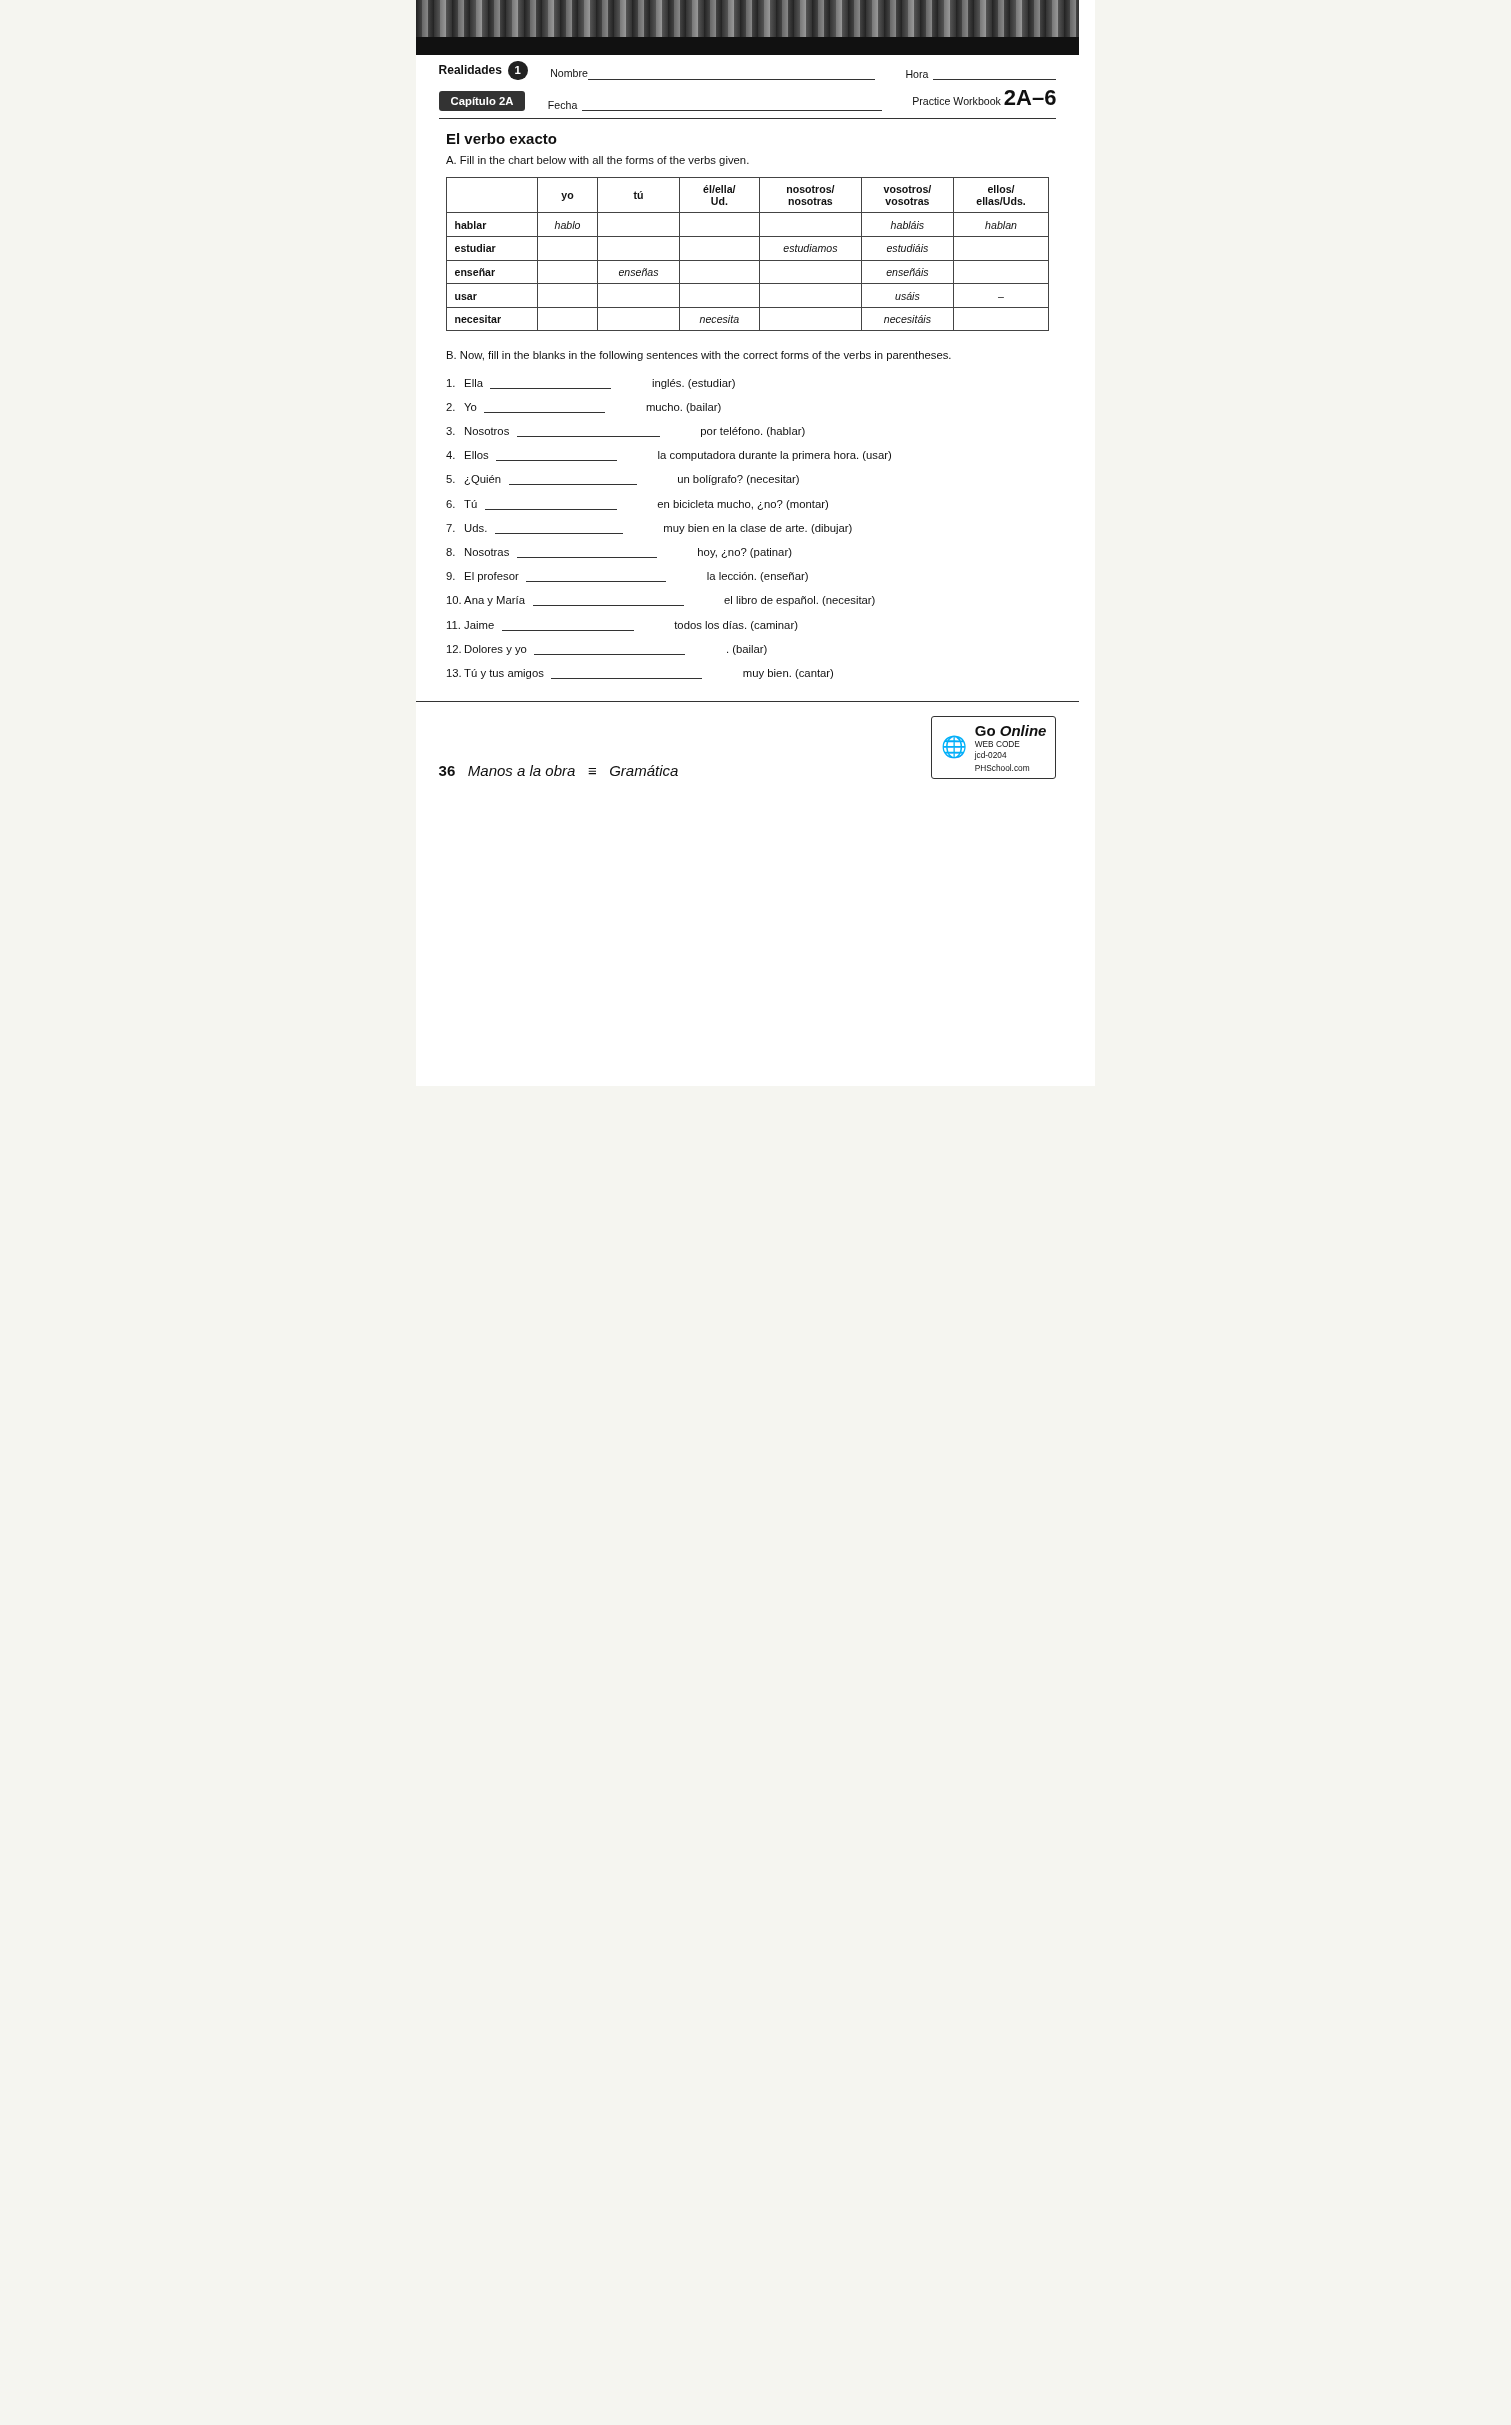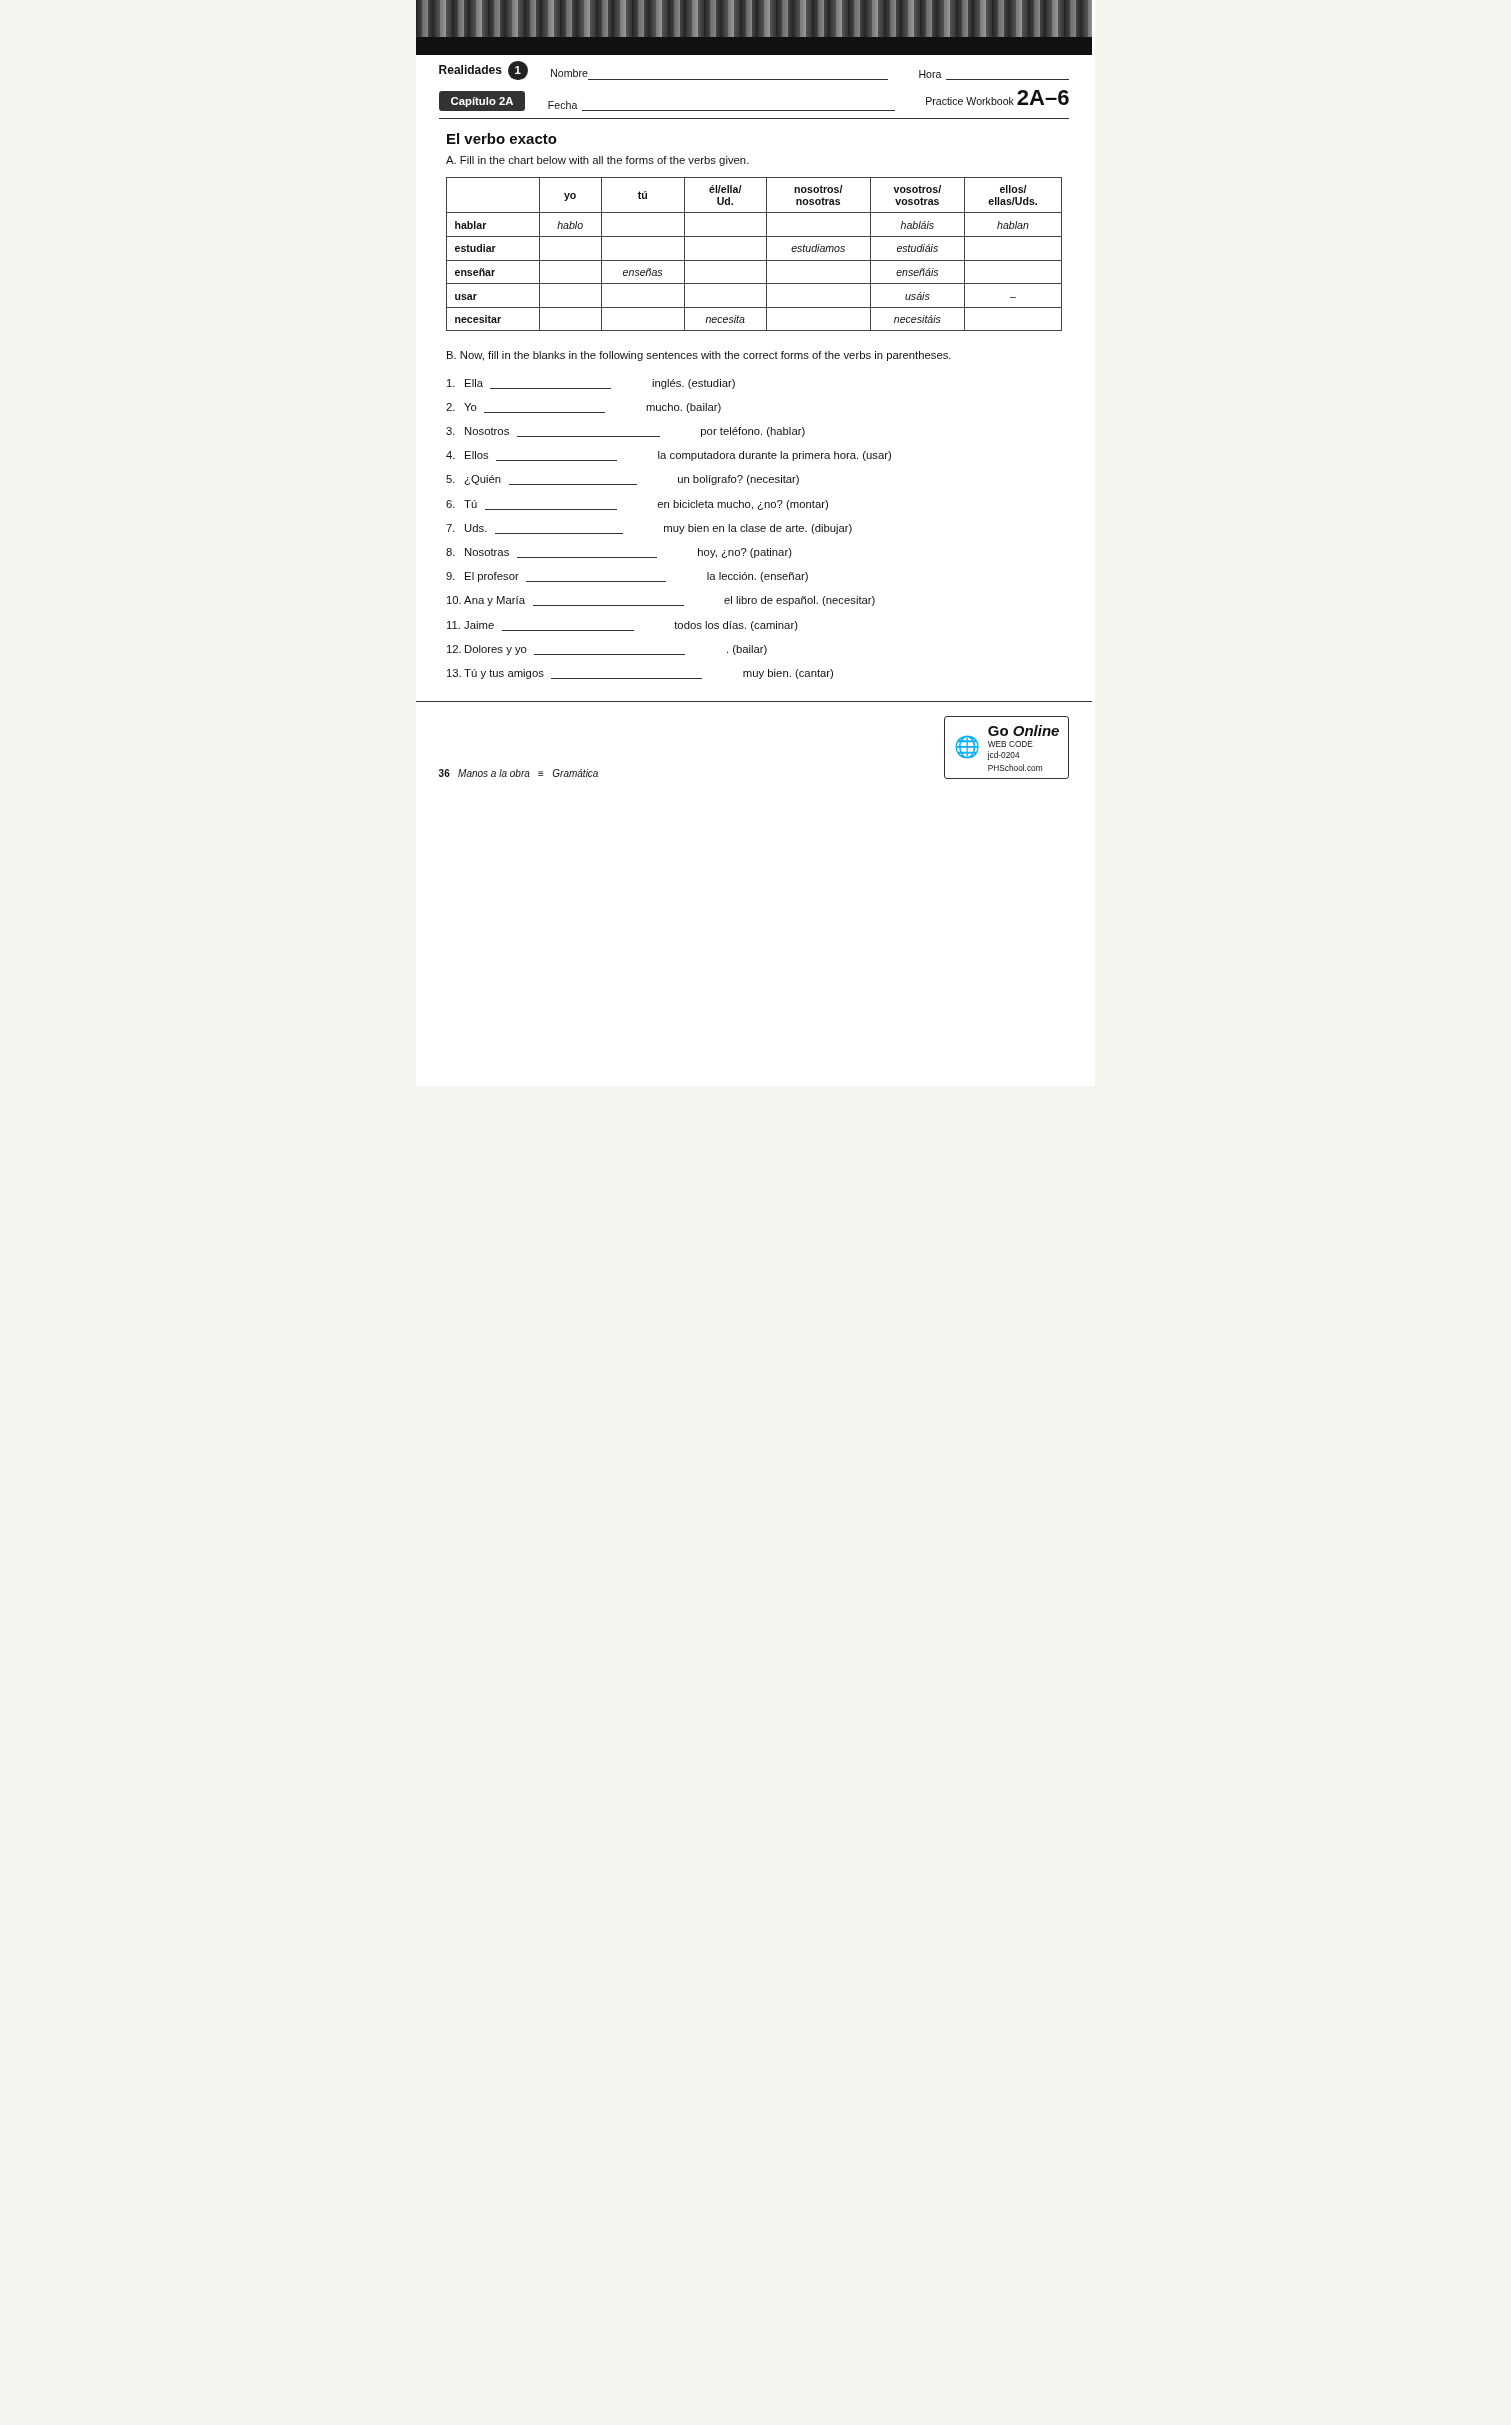--- a/index.html
+++ b/index.html
@@ -10,21 +10,21 @@
       color: #111;
       width: 679px;
       margin: 0 auto;
       padding: 0;
     }
 
     .page {
       background: #fff;
       width: 679px;
       min-height: 1086px;
-      padding: 0 3px 30px 0;
+      padding: 0 16px 30px 0;
       position: relative;
     }
 
     
     .banner {
       width: 100%;
       height: 41px;
       background: repeating-linear-gradient(
         90deg,
         #222 0px, #444 6px,
@@ -261,21 +261,21 @@
     .footer {
       display: flex;
       justify-content: space-between;
       align-items: flex-end;
       padding: 13.6px 22.6px 7.5px 22.6px;
       margin-top: 22.6px;
       border-top: 1.5px solid #333;
     }
 
     .footer-left {
-      font-size: 10px;
+      font-size: 15px;
       font-style: italic;
       text-align: center;
     }
 
     .footer-left strong {
       font-style: normal;
     }
 
     .go-online-box {
       display: flex;

